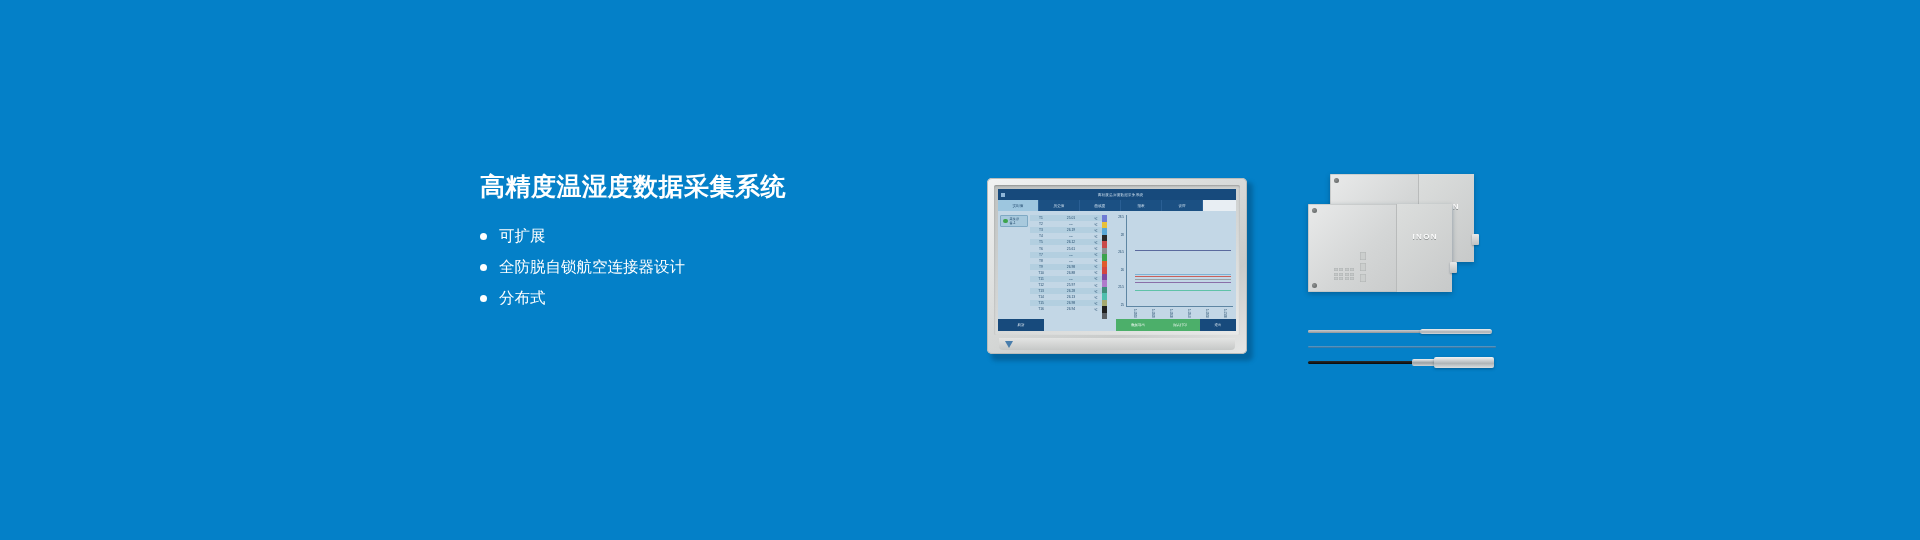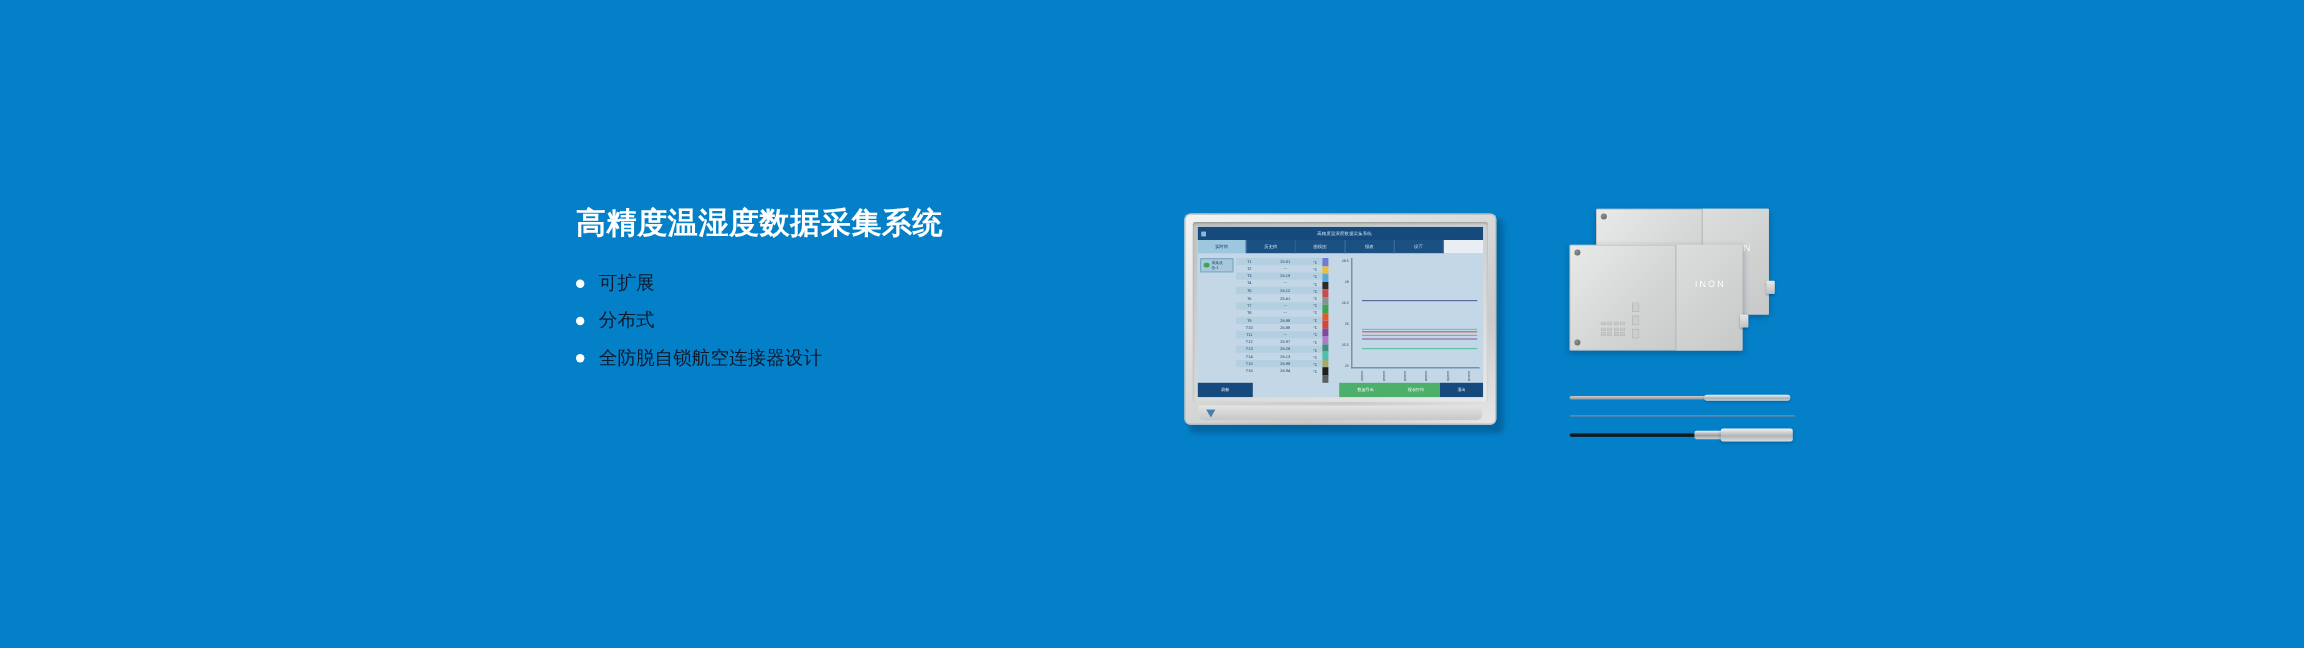--- a/index.html
+++ b/index.html
@@ -30,21 +30,21 @@
     font-size:15.5px;
     font-weight:normal;
     margin-top:18px;
     letter-spacing:.2px;
     white-space:nowrap;
   }
   #feature-list { list-style:none; margin-top:20px; }
   .feature-item {
     display:flex;
     align-items:center;
-    color:#0f172a;
+    color:#ffffff;
     font-size:15.5px;
     height:31px;
   }
   .bullet-dot {
     width:7px; height:7px;
     border-radius:50%;
     background:#ffffff;
     margin-right:12px;
     flex:0 0 auto;
   }
@@ -278,25 +278,25 @@
 
 <div id="text-block">
   <h1 id="banner-title">高精度温湿度数据采集系统</h1>
   <ul id="feature-list">
     <li class="feature-item">
       <span class="bullet-dot"></span>
       <span>可扩展</span>
     </li>
     <li class="feature-item">
       <span class="bullet-dot"></span>
-      <span>分布式</span>
+      <span>全防脱自锁航空连接器设计</span>
     </li>
     <li class="feature-item">
       <span class="bullet-dot"></span>
-      <span>全防脱自锁航空连接器设计</span>
+      <span>分布式</span>
     </li>
   </ul>
 </div>
 
 <div id="monitor">
   <div id="monitor-shadow"></div>
   <div id="monitor-frame">
     <div id="monitor-inner-bevel"></div>
     <div id="monitor-screen">
 

